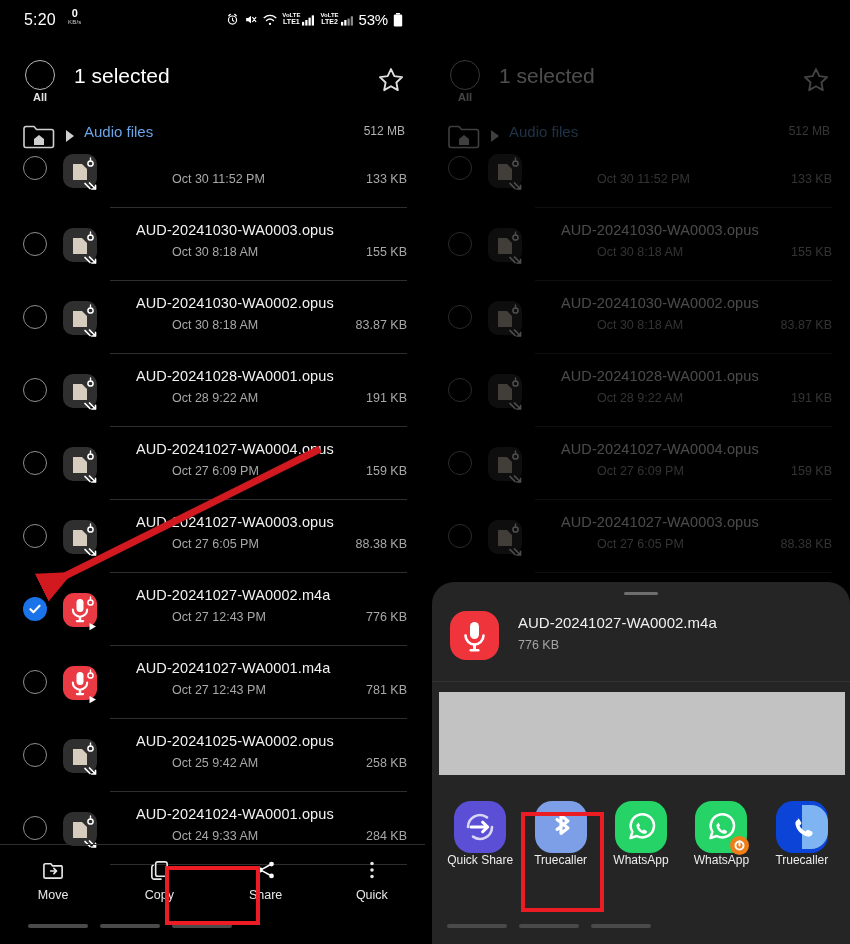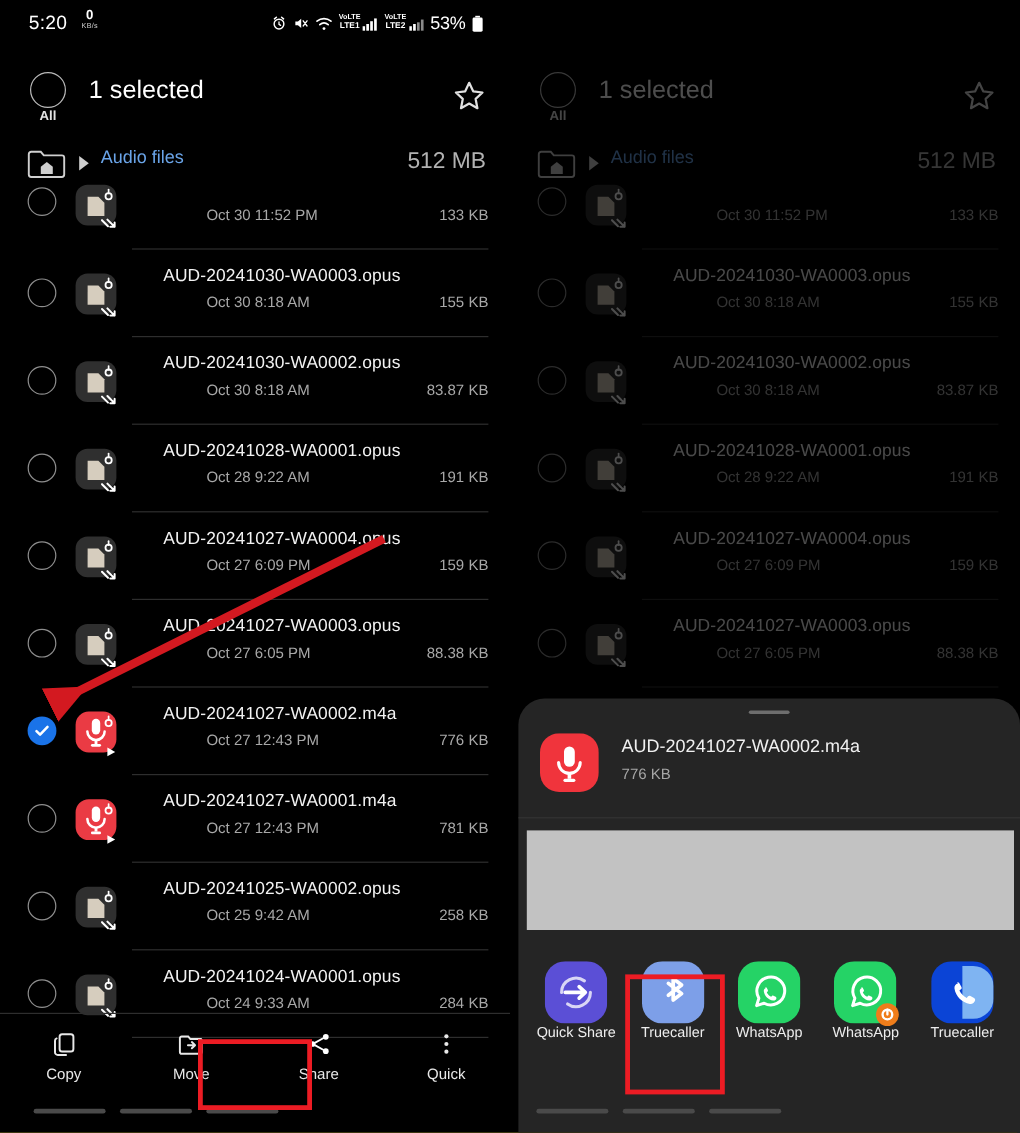--- a/index.html
+++ b/index.html
@@ -2,21 +2,21 @@
 <html><head>
 <meta charset="utf-8">
 <style>
   * { margin:0; padding:0; box-sizing:border-box; }
   html, body {
     width:850px; height:944px;
     background:#000;
     font-family:"Liberation Sans", sans-serif;
     overflow:hidden;
   }
-  .screen { position:relative; width:850px; height:944px; background:#fde047; }
+  .screen { position:relative; width:850px; height:944px; background:#5eead4; }
 
   
   .panel { position:absolute; top:0; width:425px; height:944px; background:#000; overflow:hidden; }
   .panel-left  { left:0; }
   .panel-right { left:425px; }
   .panel-right .dimmable { opacity:0.30; }
 
   
   .statusbar { position:absolute; top:0; left:0; width:425px; height:42px; }
   .sb-time {
@@ -60,21 +60,21 @@
     border-left:8px solid #cfcfcf;
     border-top:6px solid transparent;
     border-bottom:6px solid transparent;
   }
   .crumb-name {
     position:absolute; left:84px; top:1px;
     font-size:15px; color:#6aa4e8;
   }
   .crumb-size {
     position:absolute; right:20px; top:2px;
-    font-size:19px; color:#b2b2b2;
+    font-size:12px; color:#b2b2b2;
   }
 
   
   .filelist { position:absolute; top:156px; left:0; width:425px; }
   .row { position:relative; height:73px; width:425px; }
   .row.clipped { height:52px; }
   .row .sep {
     position:absolute; left:110px; right:18px; bottom:0;
     height:1px; background:#2e2e2e;
   }
@@ -436,34 +436,34 @@
           <div class="fdate">Oct 24 9:33 AM</div>
           <div class="fsize">284 KB</div>
           <div class="sep"></div>
         </div>
       </div>
 
     <div class="toolbar">
         <div class="tb-item">
           <div class="tb-icon">
             <svg width="23" height="23" viewBox="0 0 24 24">
+              <path d="M2 6.5a1.6 1.6 0 011.6-1.6h5.6l1.9 2.3h9.3A1.6 1.6 0 0121 8.8v9.6a1.6 1.6 0 01-1.6 1.6H3.6A1.6 1.6 0 012 18.4z" fill="none" stroke="#e8e8e8" stroke-width="1.7"></path>
+              <path d="M9 12.5h6M12.4 9.8l2.8 2.7-2.8 2.7" stroke="#e8e8e8" stroke-width="1.7" fill="none" stroke-linecap="round" stroke-linejoin="round"></path>
+            </svg>
+          </div>
+          <div class="tb-label">Move</div>
+        </div>
+        <div class="tb-item">
+          <div class="tb-icon">
+            <svg width="23" height="23" viewBox="0 0 24 24">
               <rect x="8" y="3" width="12" height="15" rx="2.2" fill="none" stroke="#e8e8e8" stroke-width="1.7"></rect>
               <path d="M5.4 6.6A2.2 2.2 0 004 8.7v9.9A2.4 2.4 0 006.4 21h7.2" fill="none" stroke="#e8e8e8" stroke-width="1.7" stroke-linecap="round"></path>
             </svg>
           </div>
           <div class="tb-label">Copy</div>
-        </div>
-        <div class="tb-item">
-          <div class="tb-icon">
-            <svg width="23" height="23" viewBox="0 0 24 24">
-              <path d="M2 6.5a1.6 1.6 0 011.6-1.6h5.6l1.9 2.3h9.3A1.6 1.6 0 0121 8.8v9.6a1.6 1.6 0 01-1.6 1.6H3.6A1.6 1.6 0 012 18.4z" fill="none" stroke="#e8e8e8" stroke-width="1.7"></path>
-              <path d="M9 12.5h6M12.4 9.8l2.8 2.7-2.8 2.7" stroke="#e8e8e8" stroke-width="1.7" fill="none" stroke-linecap="round" stroke-linejoin="round"></path>
-            </svg>
-          </div>
-          <div class="tb-label">Move</div>
         </div>
         <div class="tb-item">
           <div class="tb-icon">
             <svg width="22" height="22" viewBox="0 0 24 24">
               <circle cx="18" cy="5.5" r="2.6" fill="#fff"></circle>
               <circle cx="18" cy="18.5" r="2.6" fill="#fff"></circle>
               <circle cx="6" cy="12" r="2.6" fill="#fff"></circle>
               <path d="M8.4 10.8l7.2-4M8.4 13.2l7.2 4" stroke="#fff" stroke-width="1.7" stroke-linecap="round"></path>
             </svg>
           </div>

